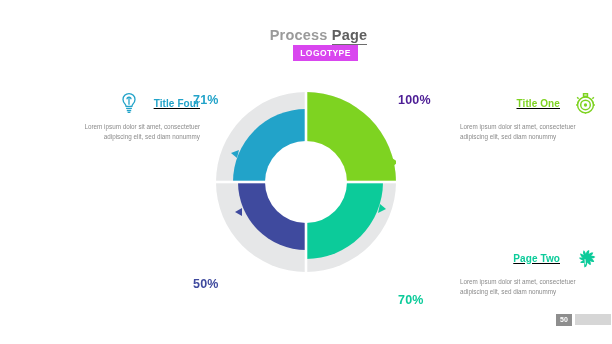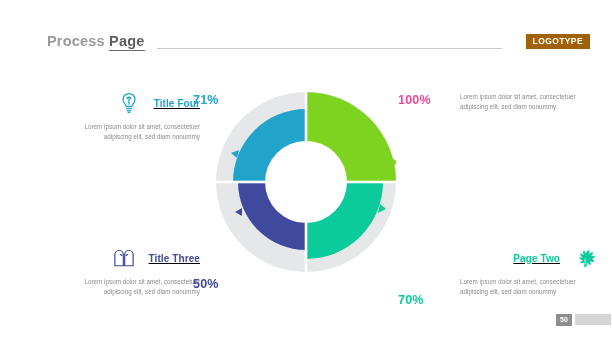--- a/index.html
+++ b/index.html
@@ -17,42 +17,43 @@
   }
 
   
   .header {
     position: absolute;
     left: 47px;
     top: 27px;
     right: 22px;
     height: 22px;
     display: flex;
-    align-items: flex-end;
+    align-items: center;
+    flex-direction: column;
   }
   .header-title {
     font-size: 14.5px;
     font-weight: bold;
     color: #9a9a9a;
     letter-spacing: .2px;
     white-space: nowrap;
   }
   .header-title .accent {
     color: #5f5f5f;
     border-bottom: 1.6px solid #6d6d6d;
     padding-bottom: 1px;
   }
   .header-rule {
     flex: 1;
     height: 1px;
     background: #c9c9c9;
     margin: 2px 10px 0 12px;
   }
   .logotype {
-    background: #a16207;
+    background: #d946ef;
     color: #ffffff;
     font-size: 8.5px;
     font-weight: bold;
     letter-spacing: .4px;
     padding: 2.5px 7px 3px 7px;
     white-space: nowrap;
     margin-left: 14px;
   }
 
   
@@ -161,35 +162,34 @@
           <path d="M12 2.6c-3.4 0-6 2.6-6 5.8 0 2.2 1.1 3.6 2.1 4.8.6.8 1 1.4 1 2.2h5.8c0-.8.4-1.4 1-2.2 1-1.2 2.1-2.6 2.1-4.8 0-3.2-2.6-5.8-6-5.8z"></path>
           <path d="M9.1 17.4h5.8M9.8 19.5h4.4M10.6 21.3h2.8"></path>
           <path d="M12 6.2v7.6M12 6.2c-1.1 0-2 .9-2 2M12 6.2c1.1 0 2 .9 2 2"></path>
         </svg>
       </span>
       <span class="block-title" style="color: rgb(34, 163, 201);">Title Four</span>
     </div>
     <div class="block-body">Lorem ipsum dolor sit amet, consectetuer adipiscing elit, sed diam nonummy</div>
   </div>
 
-  <div class="block left" style="top:243px;">
-    <div class="block-head">
+
+  <div class="block right" style="top:88px;">
+    <div class="block-head" style="flex-direction:row-reverse;">
       <span class="icon-wrap">
-        <svg width="24" height="22" viewBox="0 0 26 22" fill="none" stroke="#3f4a9e" stroke-width="1.3">
-          <path d="M12.3 19.4V7.6c0-2.8-2-5-4.6-5S3.1 4.8 3.1 7.6v11.8z"></path>
-          <path d="M13.7 19.4V7.6c0-2.8 2-5 4.6-5s4.6 2.2 4.6 5v11.8z"></path>
-          <path d="M8.6 7.1c1 0 1.9.7 2.2 1.7M17.4 7.1c-1 0-1.9.7-2.2 1.7"></path>
+        <svg width="25" height="25" viewBox="0 0 24 24" fill="none" stroke="#7ed321" stroke-width="1.4">
+          <circle cx="12" cy="13.4" r="7.6"></circle>
+          <circle cx="12" cy="13.4" r="4.6"></circle>
+          <circle cx="12" cy="13.4" r="1.6" fill="#7ed321" stroke="none"></circle>
+          <path d="M10.1 2.6h3.8v2.4h-3.8z"></path>
+          <path d="M12 5v1.2M18.6 7.4l1.4-1.4M5.4 7.4 4 6M12 20.6v1.3M4.4 13.4H3M21 13.4h-1.4"></path>
         </svg>
       </span>
-      <span class="block-title" style="color: rgb(63, 74, 158);">Title Three</span>
-    </div>
-    <div class="block-body">Lorem ipsum dolor sit amet, consectetuer adipiscing elit, sed diam nonummy</div>
-  </div>
-
-  <div class="block right" style="top:88px;">
+      <span class="block-title" style="color: rgb(126, 211, 33);">Title One</span>
+    </div>
     <div class="block-body">Lorem ipsum dolor sit amet, consectetuer adipiscing elit, sed diam nonummy</div>
   </div>
 
   <div class="block right" style="top:243px;">
     <div class="block-head" style="flex-direction:row-reverse;">
       <span class="icon-wrap">
         <svg width="24" height="24" viewBox="0 0 24 24" fill="#0ccb9a">
           <path d="M11.4 21.6c-.3-2.1-.3-3.6 0-4.8-1.6.5-3.1.3-4.4-.6 1-.9 2-1.5 3.1-1.8-1.9-.3-3.3-1.2-4.1-2.7 1.4-.4 2.7-.4 3.8 0-1.7-1-2.6-2.4-2.7-4.2 1.5.2 2.7.8 3.6 1.7-.9-1.8-.9-3.5 0-5 1.2 1 1.9 2.2 2.1 3.6.5-1.9 1.6-3.1 3.3-3.7.3 1.5.1 2.8-.6 4 1.4-1.3 3-1.8 4.8-1.5-.4 1.5-1.2 2.6-2.4 3.4 1.7-.4 3.2 0 4.5 1.1-1.2 1-2.5 1.5-3.9 1.5 1.4.7 2.3 1.8 2.7 3.3-1.6.3-3 0-4.2-.8.8 1.2 1 2.5.6 3.9-1.5-.5-2.6-1.4-3.3-2.6.1 1.2-.2 2.6-1 4.2z"></path>
           <path d="M12 13.2l.4 5.2" stroke="#ffffff" stroke-width=".9" fill="none"></path>
         </svg>
@@ -219,21 +219,21 @@
 
         <rect x="-90" y="-1.3" width="180" height="2.6" fill="#ffffff"></rect>
         <rect x="-1.3" y="-90" width="2.6" height="180" fill="#ffffff"></rect>
 
         <circle cx="0" cy="0" r="41" fill="#ffffff"></circle>
       </g>
     </svg>
   </div>
 
   <div class="pct pct-60" style="color:#22a3c9;">71%</div>
-  <div class="pct pct-100" style="color:#ec4899;">100%</div>
+  <div class="pct pct-100" style="color:#4c1d95;">100%</div>
   <div class="pct pct-50" style="color:#3f4a9e;margin-top:28px;">50%</div>
   <div class="pct pct-70" style="color:#0ccb9a;">70%</div>
 
   <div class="footer">
     <span class="page-badge">50</span>
     <span class="footer-bar"></span>
   </div>
 
 </div>
 

